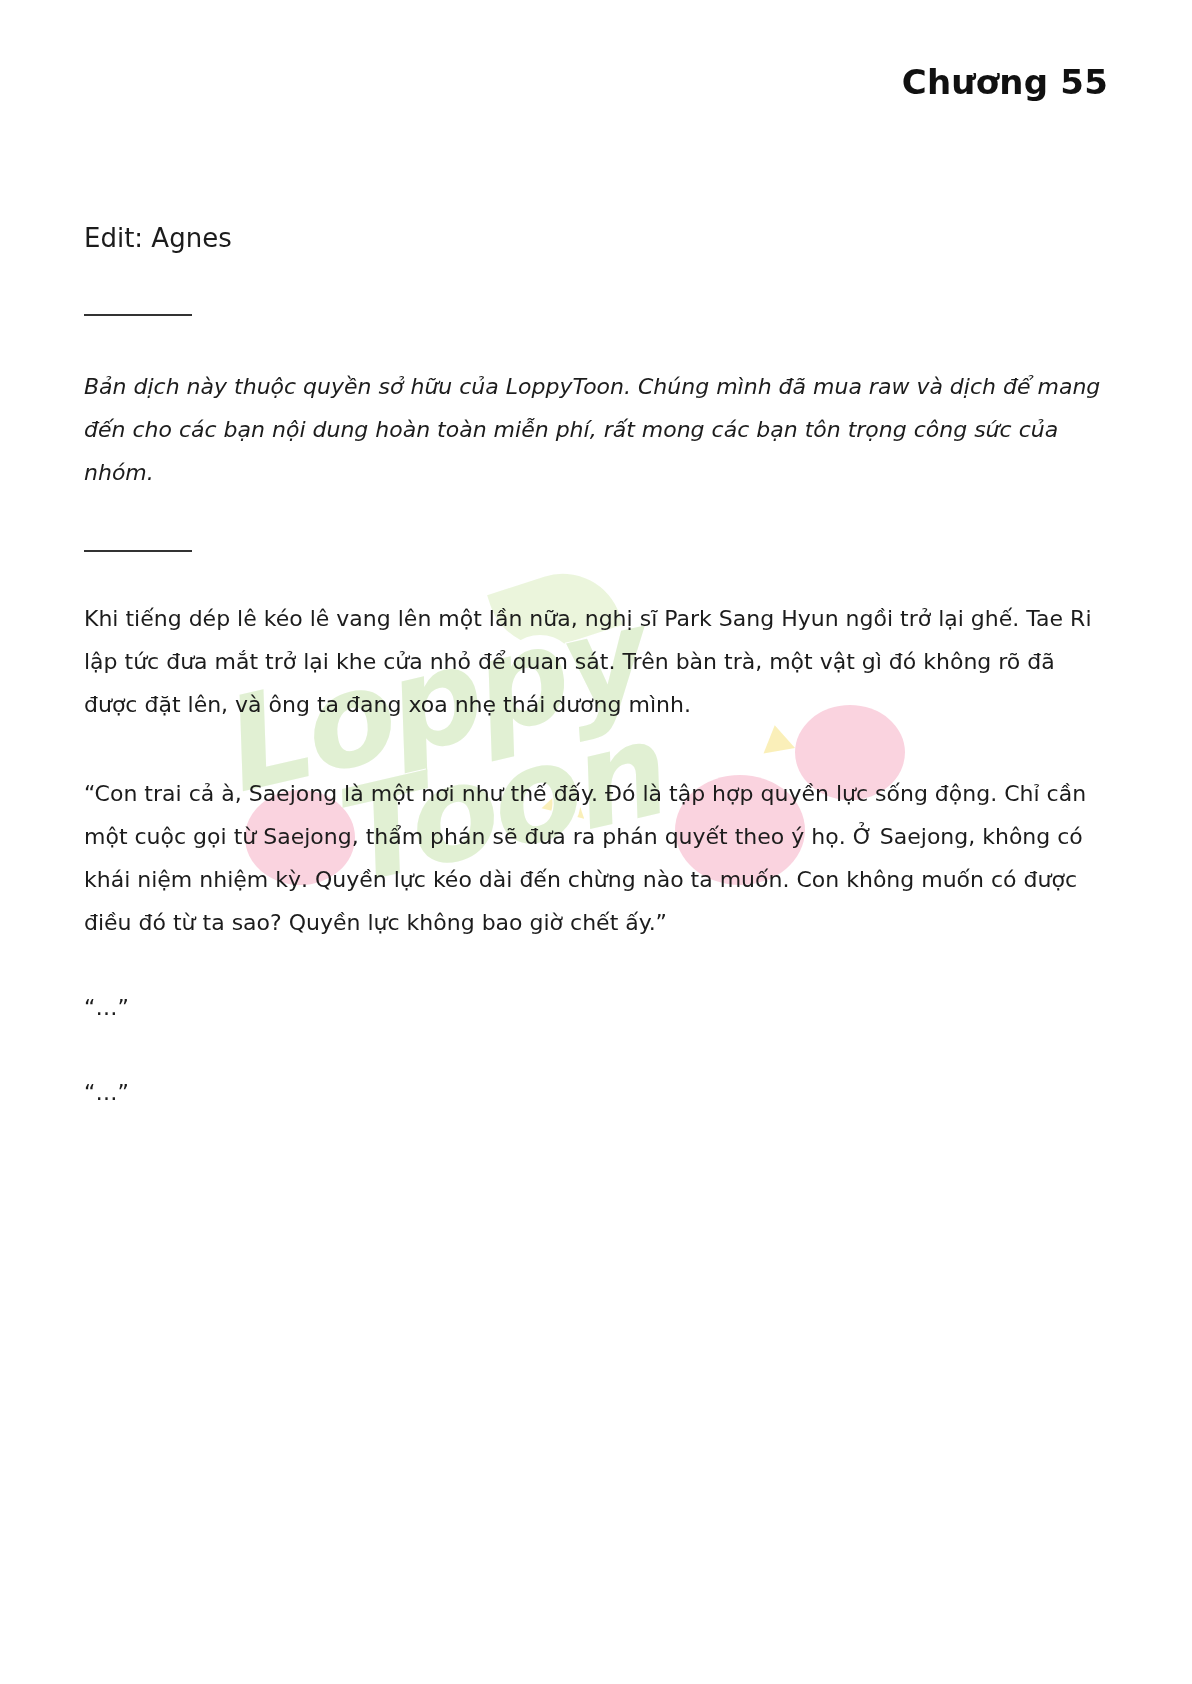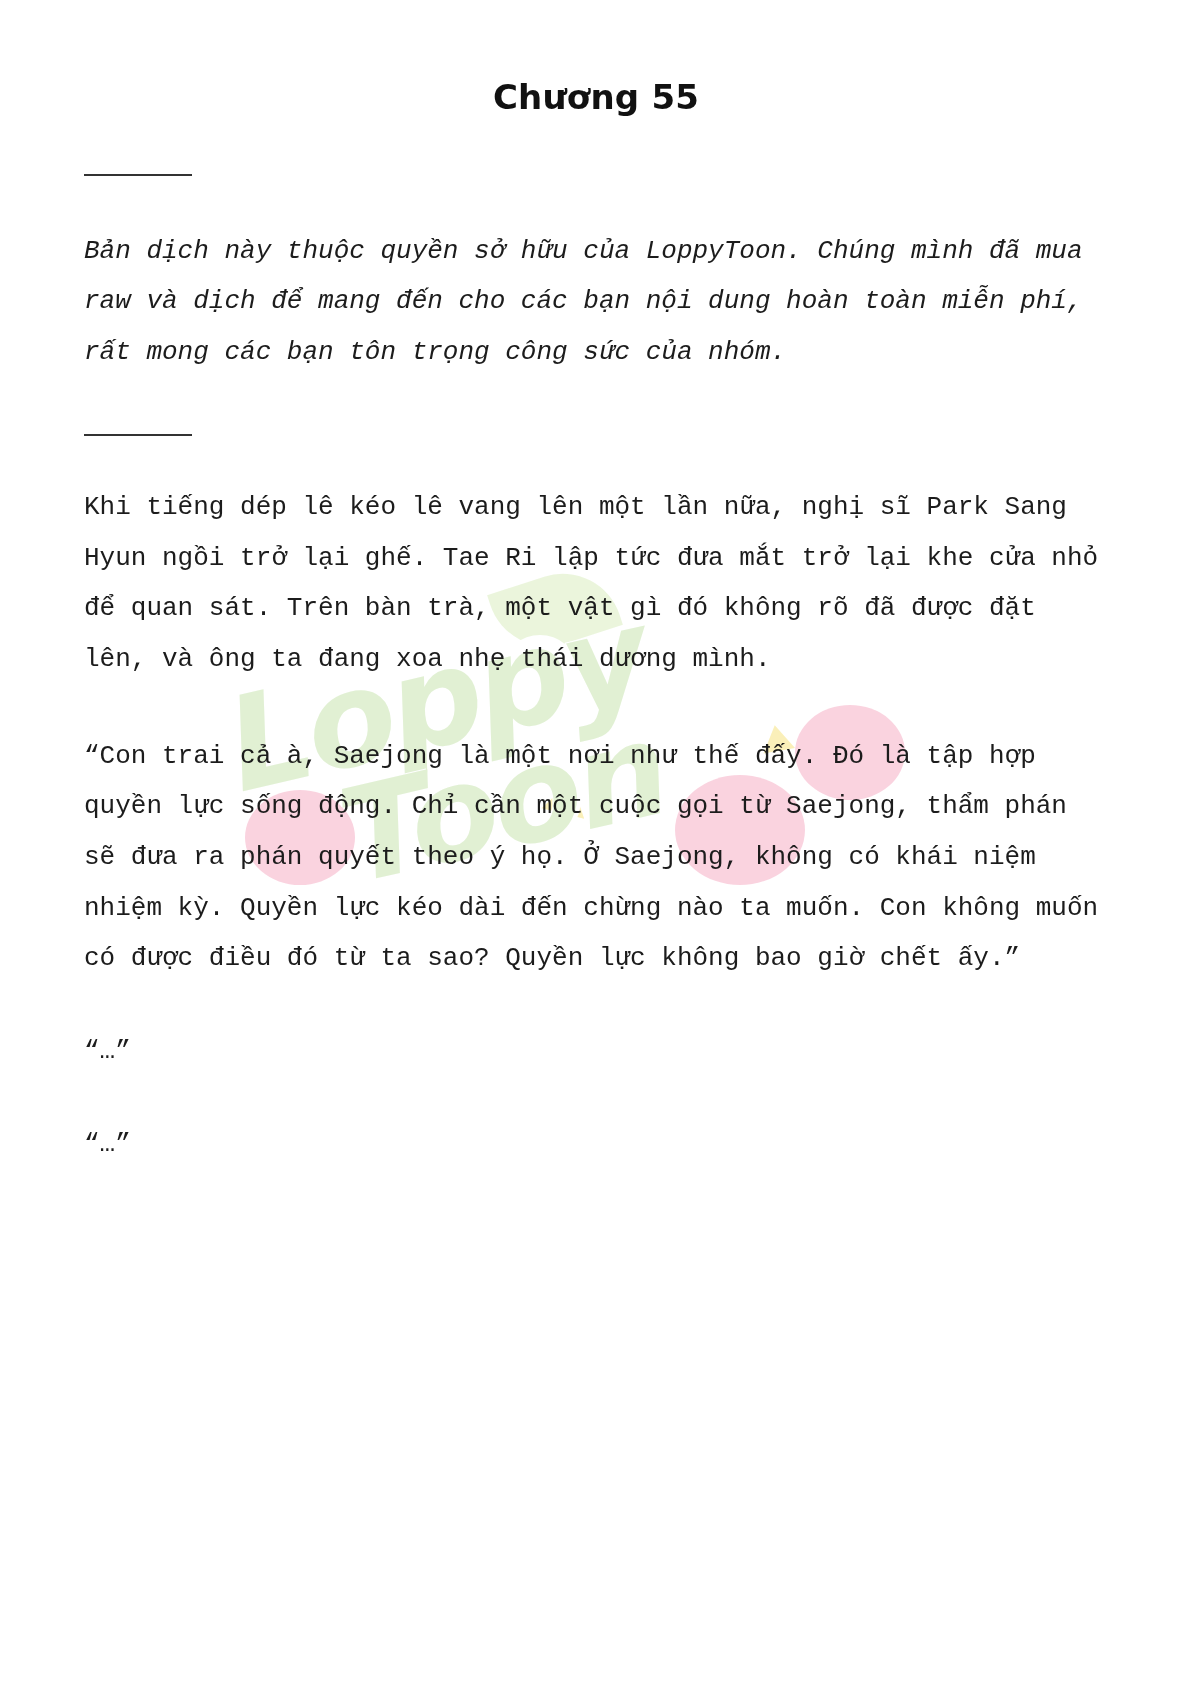--- a/index.html
+++ b/index.html
@@ -99,22 +99,22 @@
     opacity: .85;
   }
 
   
   .content {
     position: relative;
     z-index: 2;
   }
 
   h1.chapter-title {
-    margin: 15px;
-    text-align: center;
+    margin: 0;
+    text-align: right;
     font-size: 34px;
     font-weight: bold;
     letter-spacing: .2px;
     line-height: 1.2;
     color: #111111;
   }
 
   .editor-line {
     margin-top: 116px;
     font-size: 26px;
@@ -125,24 +125,23 @@
   .hr {
     width: 108px;
     height: 0;
     border: none;
     border-top: 2px solid #333333;
     margin: 56px 0 0 0;
   }
 
   p.body-text {
     margin: 46px 0 0 0;
-    font-size: 26px;
+    font-size: 22px;
     line-height: 1.95;
     color: #1c1c1c;
-    font-family: Liberation Mono, monospace;
   }
 
   p.notice {
     font-style: italic;
     margin-top: 50px;
     line-height: 1.95;
   }
 
   p.ellipsis {
     margin-top: 42px;
@@ -168,20 +167,21 @@
     <div class="wm-text">
       <div class="wm-word one">Loppy</div>
       <div class="wm-word two">Toon</div>
     </div>
   </div>
 
   <div class="content">
 
     <h1 class="chapter-title">Chương 55</h1>
 
+    <div class="editor-line">Edit: Agnes</div>
 
     <hr class="hr">
 
     <p class="body-text notice">Bản dịch này thuộc quyền sở hữu của LoppyToon. Chúng mình đã mua raw và dịch để mang đến cho các bạn nội dung hoàn toàn miễn phí, rất mong các bạn tôn trọng công sức của nhóm.</p>
 
     <hr class="hr">
 
     <p class="body-text after-rule">Khi tiếng dép lê kéo lê vang lên một lần nữa, nghị sĩ Park Sang Hyun ngồi trở lại ghế. Tae Ri lập tức đưa mắt trở lại khe cửa nhỏ để quan sát. Trên bàn trà, một vật gì đó không rõ đã được đặt lên, và ông ta đang xoa nhẹ thái dương mình.</p>
     <p class="body-text">“Con trai cả à, Saejong là một nơi như thế đấy. Đó là tập hợp quyền lực sống động. Chỉ cần một cuộc gọi từ Saejong, thẩm phán sẽ đưa ra phán quyết theo ý họ. Ở Saejong, không có khái niệm nhiệm kỳ. Quyền lực kéo dài đến chừng nào ta muốn. Con không muốn có được điều đó từ ta sao? Quyền lực không bao giờ chết ấy.”</p>
     <p class="body-text ellipsis">“…”</p>

